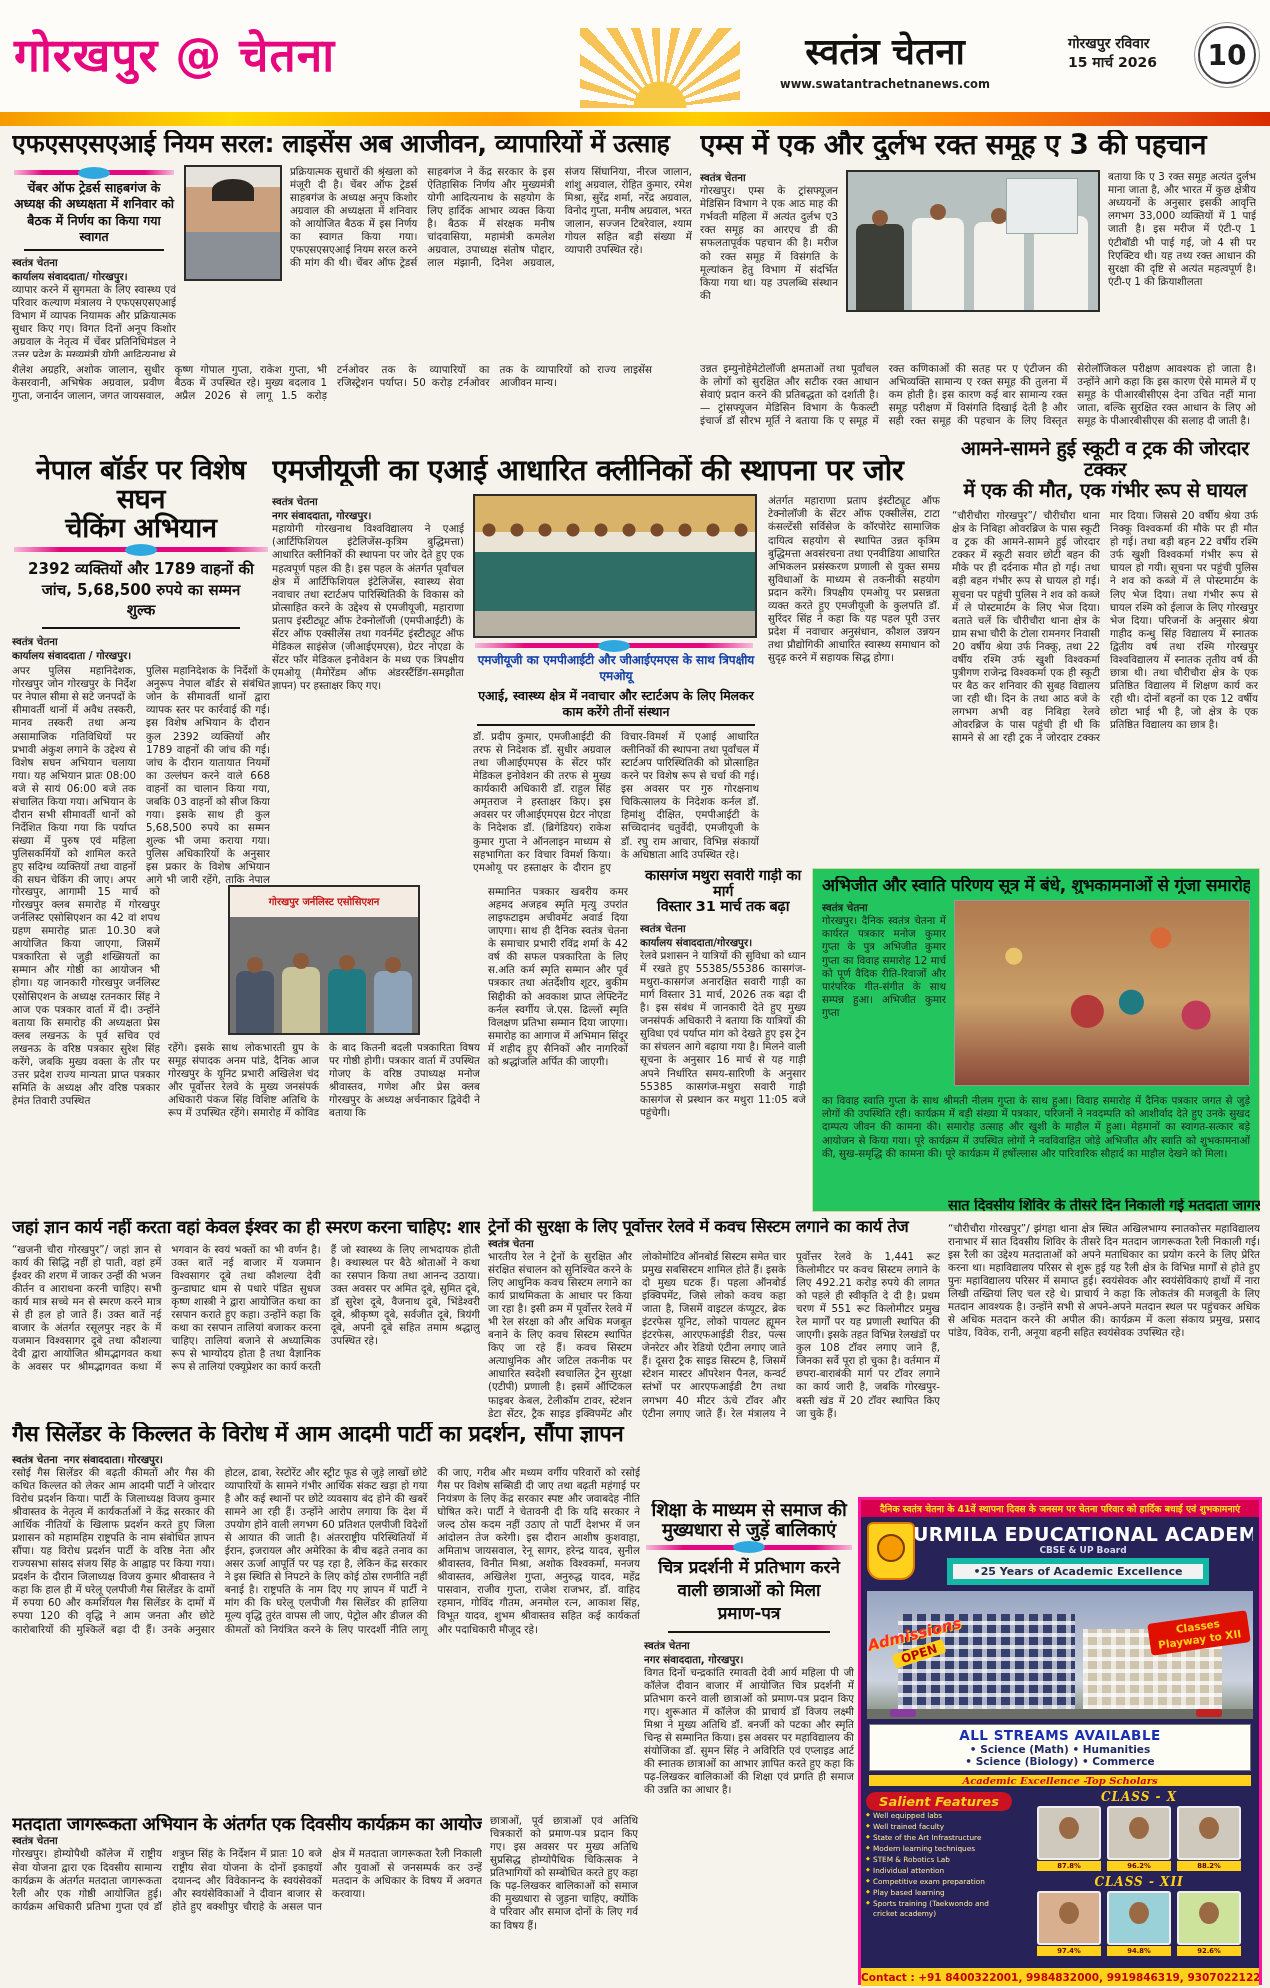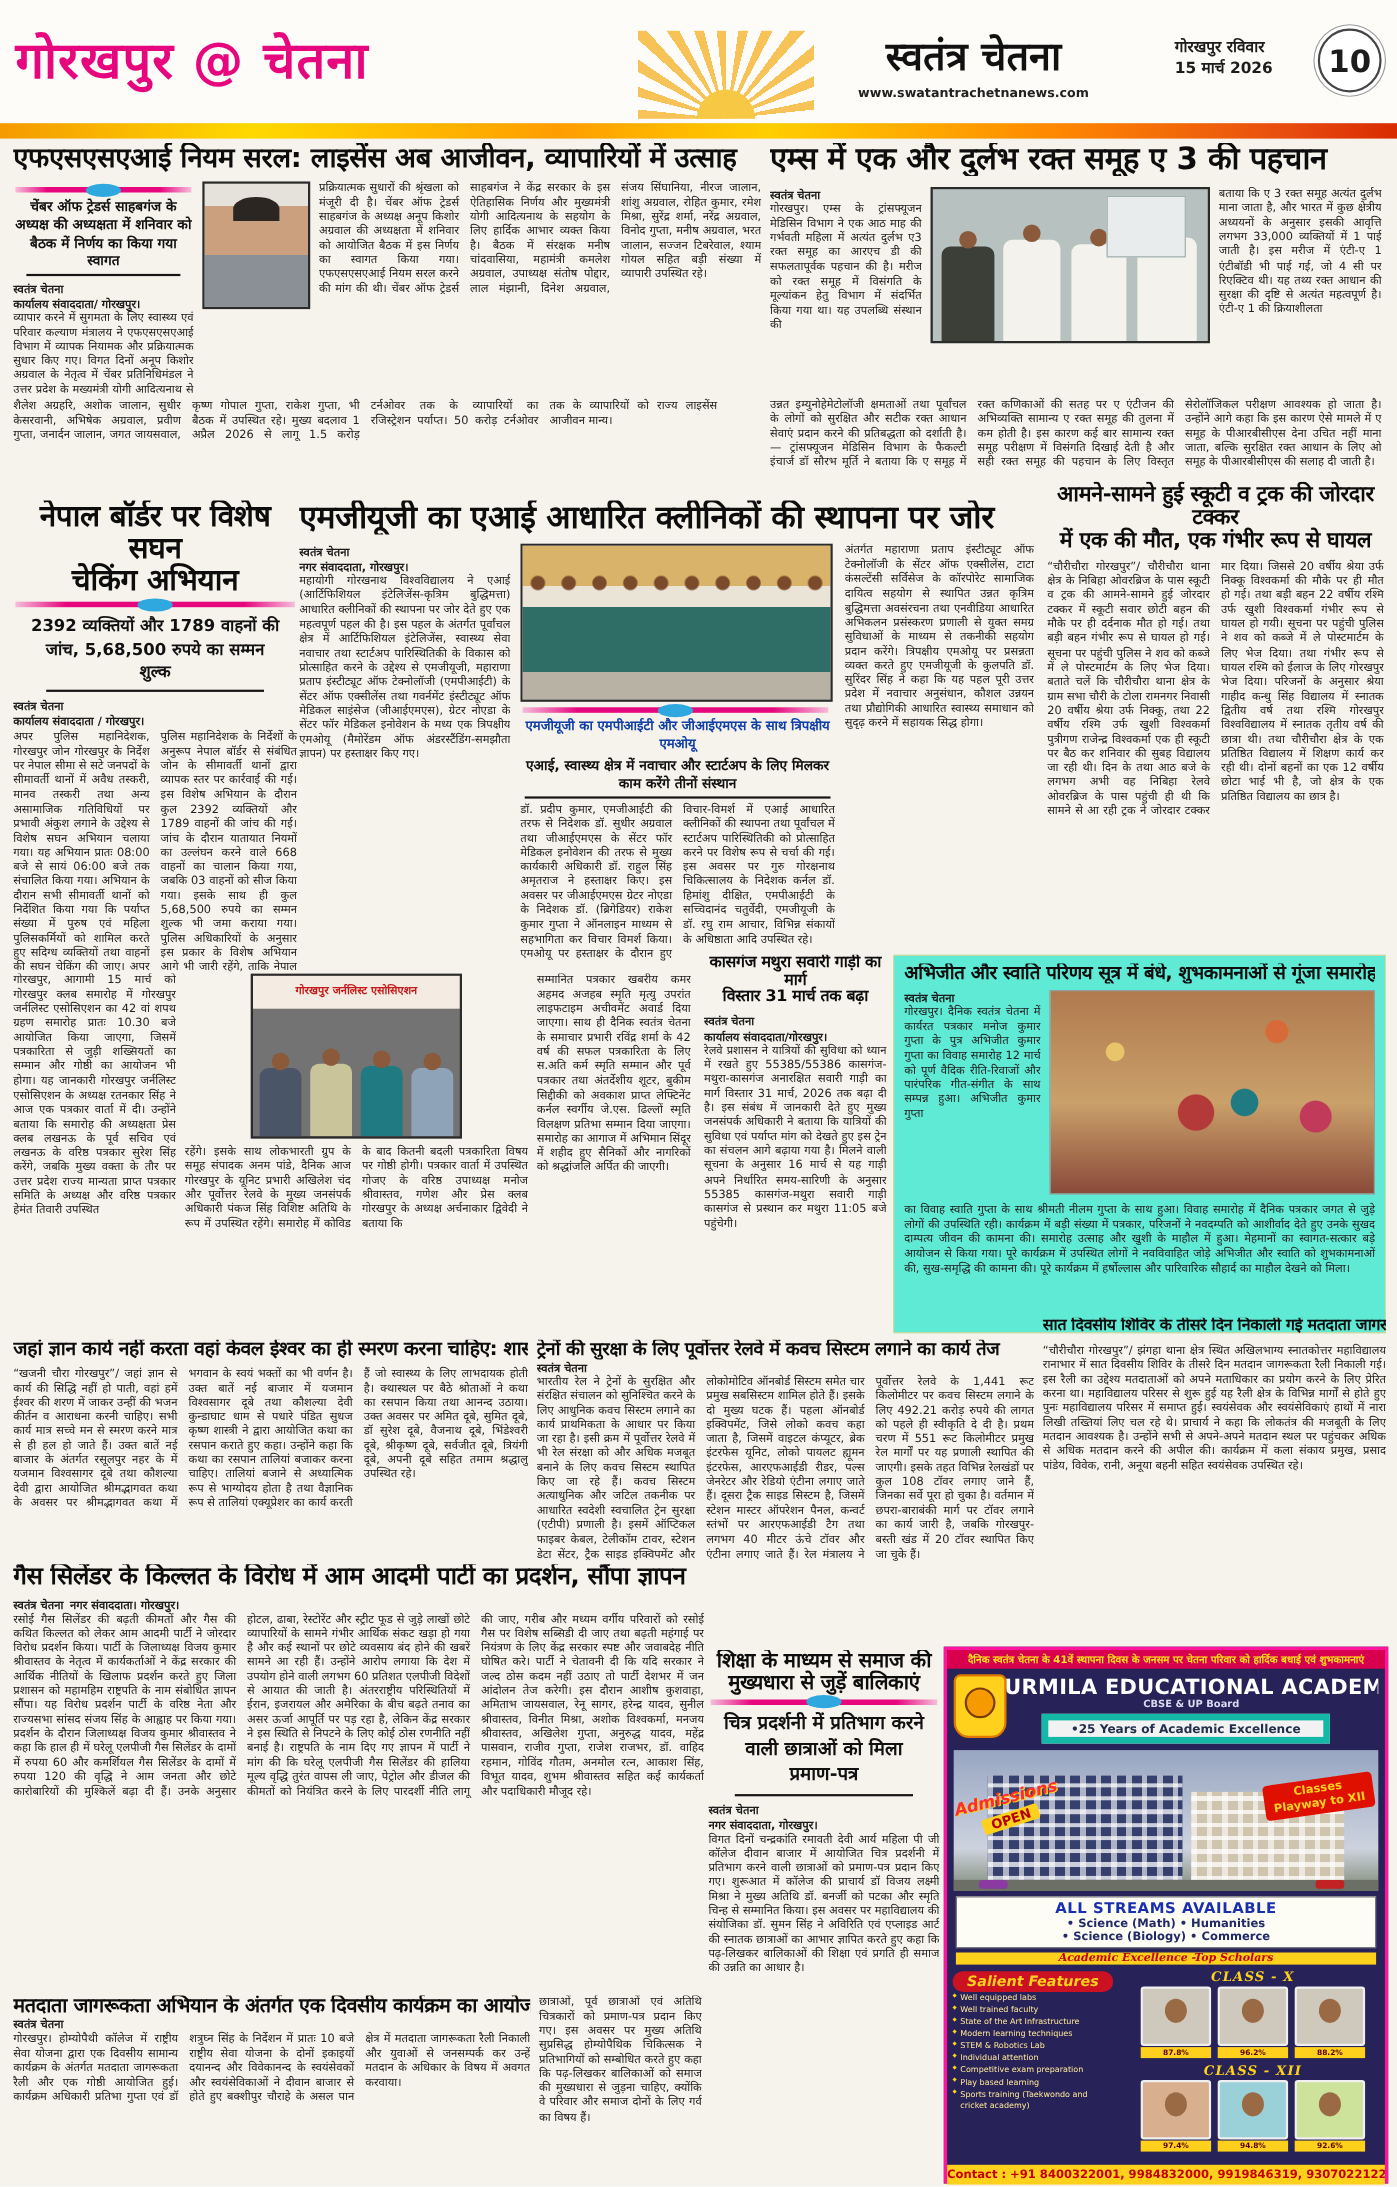--- a/index.html
+++ b/index.html
@@ -29,21 +29,21 @@
   #papername{position:absolute;left:770px;top:26px;width:230px;text-align:center;}
   #papername .nm{font-size:36px;font-weight:900;color:#111;letter-spacing:0;}
   #papername .url{font-size:11.5px;font-weight:bold;color:#222;margin-top:2px;}
   #edition{position:absolute;left:1068px;top:34px;width:118px;text-align:left;font-weight:800;font-size:14px;line-height:1.35;}
   #pgnum{position:absolute;left:1198px;top:26px;width:54px;height:54px;border:2px solid #444;box-shadow:0 0 0 3px #fff,0 0 0 4px #999;border-radius:50%;background:#fff;display:flex;align-items:center;justify-content:center;font-size:28px;font-weight:900;}
   #obar{position:absolute;left:0;top:112px;width:1270px;height:14px;background:linear-gradient(90deg,#f59a00,#ffd900 18%,#ff9d00 40%,#ffcf00 55%,#ff8a00 75%,#e84d10 92%,#d92b00);}
   
   .fig{position:absolute;bottom:0;background:#f3f2ec;border-radius:8px 8px 0 0;}
   .fig::before{content:"";position:absolute;left:50%;top:-14px;transform:translateX(-50%);width:16px;height:16px;border-radius:50%;background:#8a5a3a;}
   
-  #wedbox{background:#5eead4;border:1px solid #d8d89a;padding:7px 9px;}
+  #wedbox{background:#22c55e;border:1px solid #d8d89a;padding:7px 9px;}
   
   #ad{position:absolute;left:858px;top:1497px;width:404px;height:488px;background:#272257;border:3px solid #ff149d;box-sizing:border-box;}
   #adstrip{background:#d8004e;color:#ffe31c;font-size:9.3px;font-weight:bold;text-align:center;padding:2px 1px;white-space:nowrap;overflow:hidden;}
   #adlogo{position:absolute;left:6px;top:22px;width:44px;height:54px;background:#ffd11c;border:2px solid #e07700;border-radius:6px 6px 14px 14px;}
   #adlogo::after{content:"";position:absolute;left:50%;top:45%;transform:translate(-50%,-50%);width:24px;height:24px;border-radius:50%;background:#f59a00;border:2px solid #7a3c00;}
   #adtitle{margin:6px 0 0 52px;width:340px;text-align:center;color:#fff;font-weight:900;font-size:19px;letter-spacing:.3px;white-space:nowrap;overflow:hidden;}
   #adboard{margin-left:52px;width:340px;text-align:center;color:#d9d9ef;font-weight:bold;font-size:9px;}
   #ad25{margin:3px auto 0 86px;width:250px;background:#f2f2f2;border:6px solid #14b8a6;color:#23304d;font-weight:800;font-size:11px;text-align:center;padding:1px 0;}
   #adbld{position:relative;margin:6px 6px 0 6px;height:128px;background:linear-gradient(#98a6c2,#cdd3de 70%,#7f8a77);overflow:hidden;}
   .bslab{position:absolute;background-image:repeating-linear-gradient(0deg,rgba(255,255,255,.75) 0 4px,transparent 4px 12px),repeating-linear-gradient(90deg,rgba(255,255,255,.6) 0 5px,transparent 5px 14px);}

